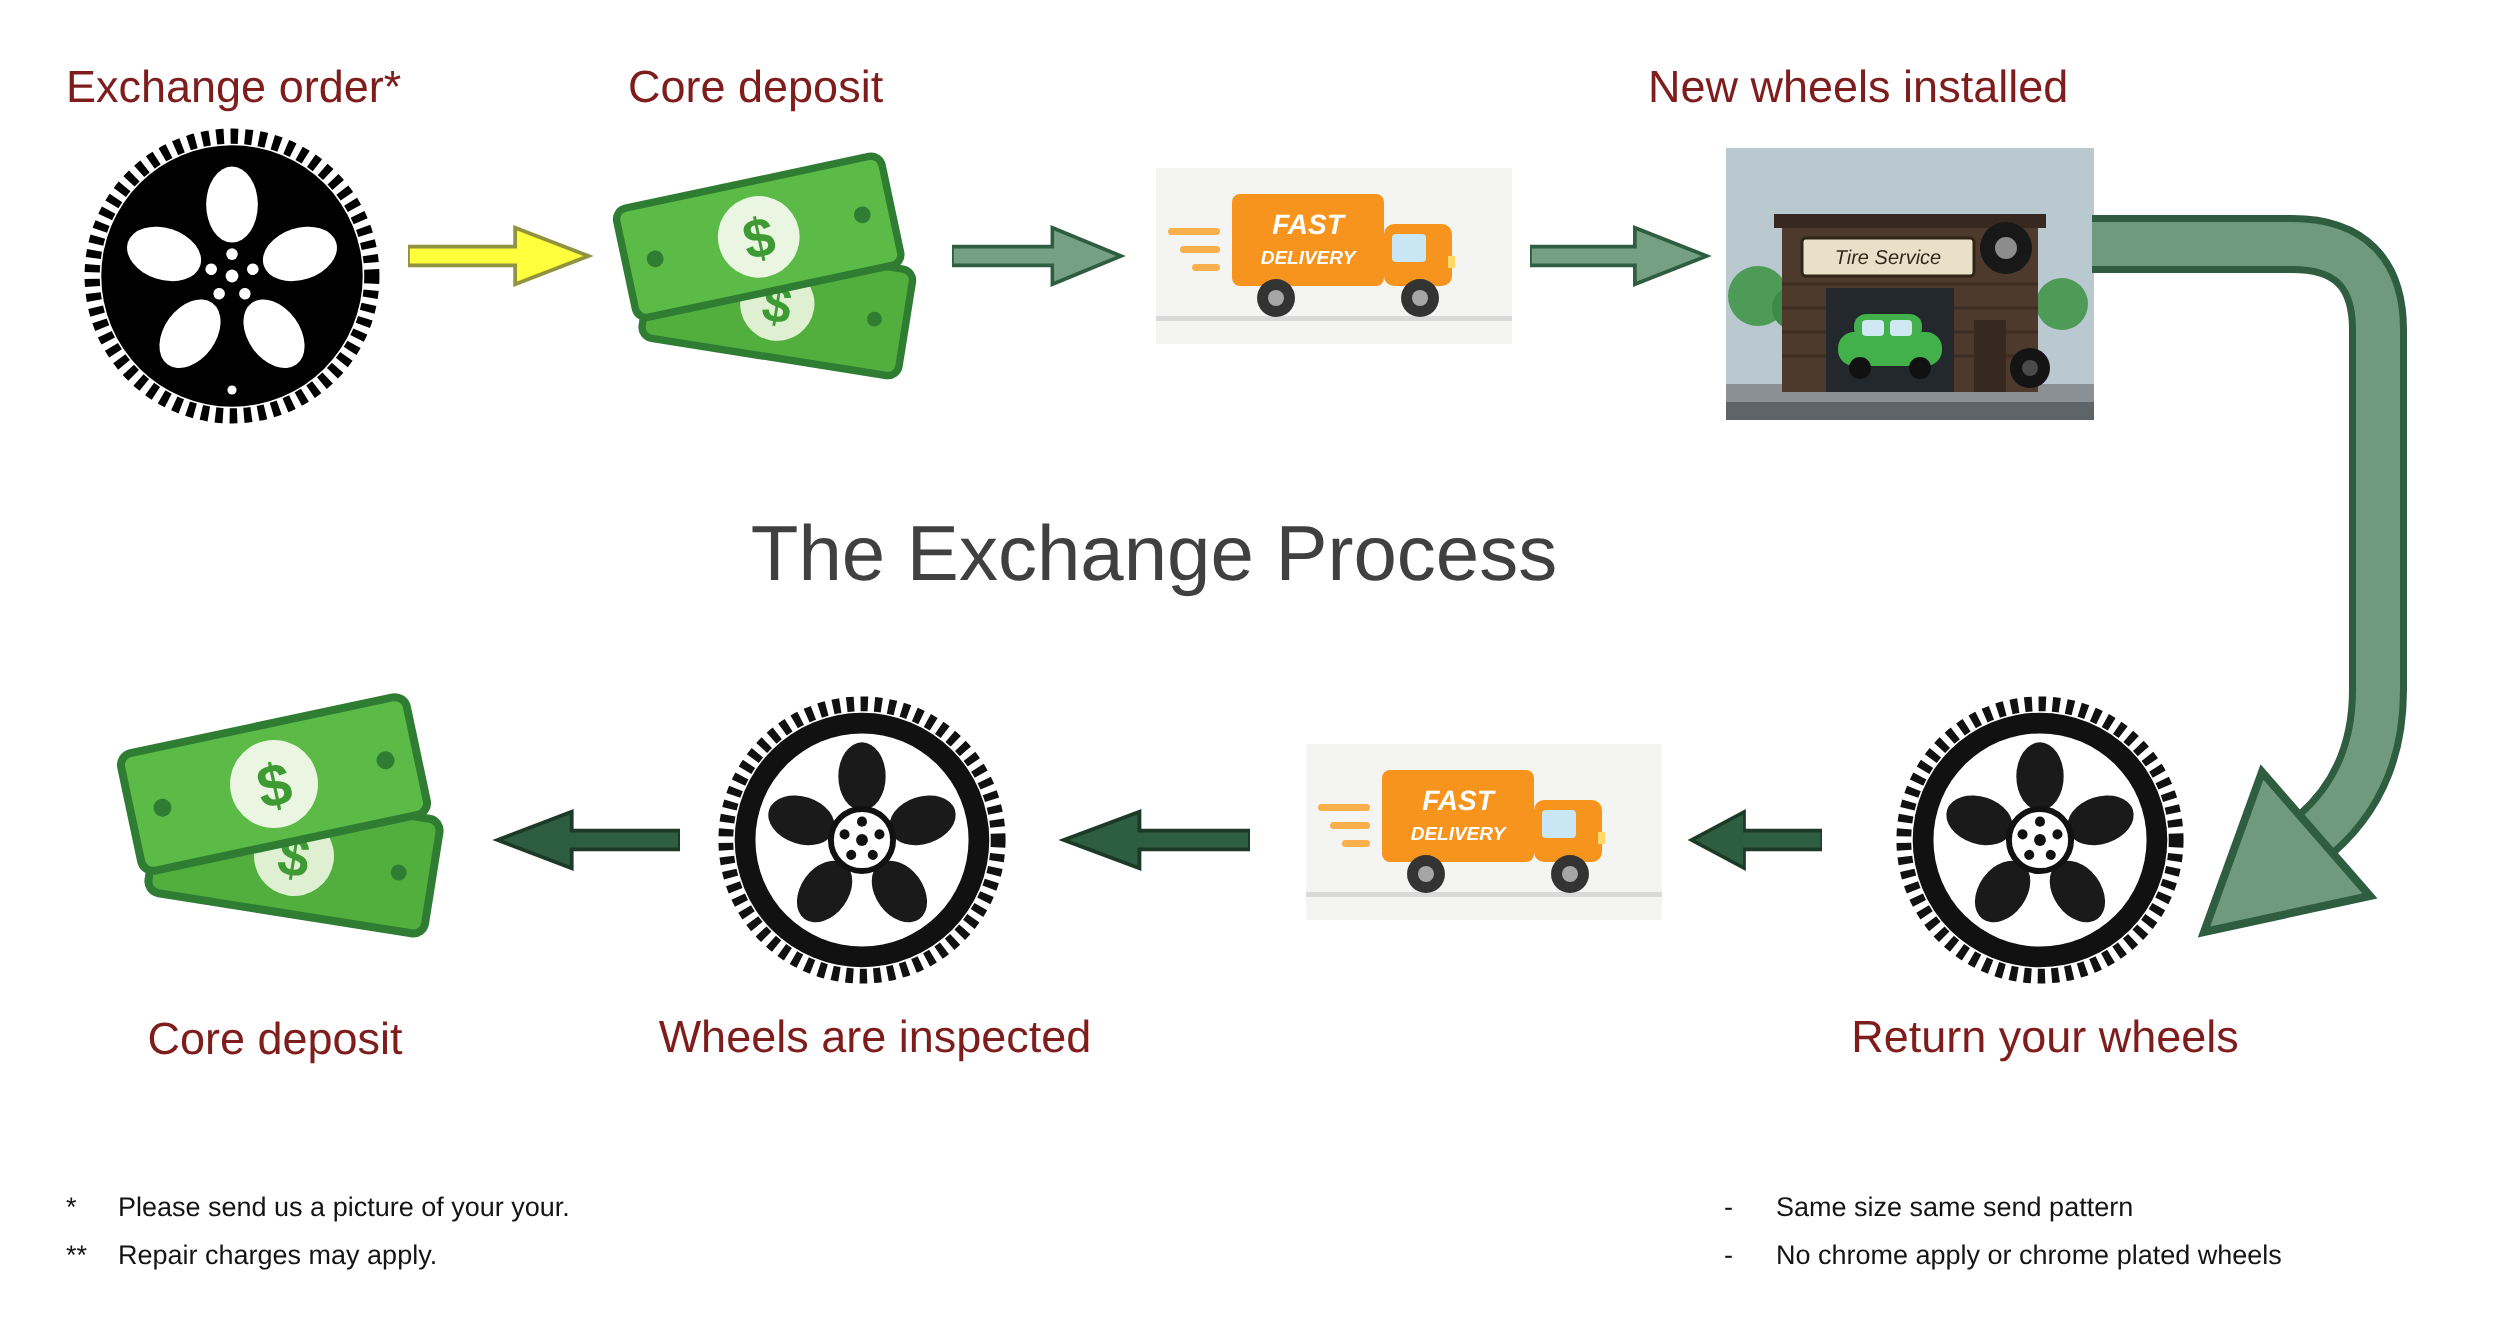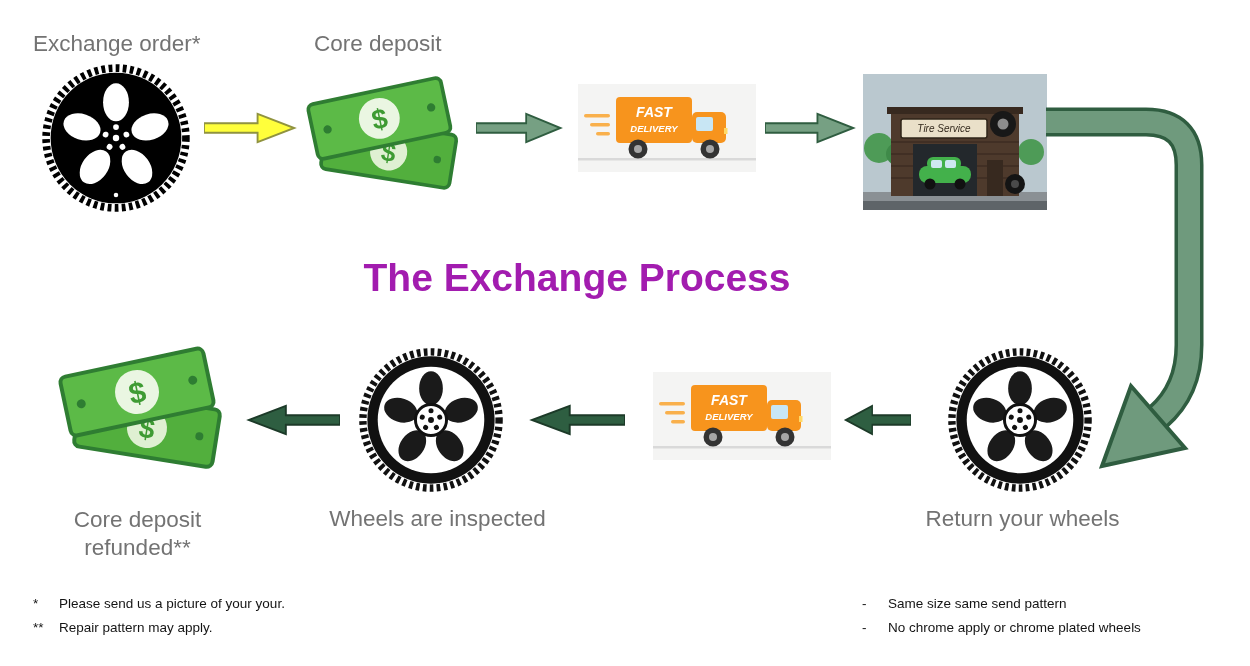--- a/index.html
+++ b/index.html
@@ -1,35 +1,36 @@
 <!DOCTYPE html>
 <html><head>
 <meta charset="utf-8">
 <style>
   * { margin:0; padding:0; box-sizing:border-box; }
   html,body { background:#ffffff; font-family:"Liberation Sans", sans-serif; }
   .canvas { position:relative; width:1250px; height:666px; background:#ffffff; overflow:hidden; }
   .abs { position:absolute; }
-  .step-label { position:absolute; font-size:22.5px; color:#737373; white-space:nowrap; }
+  .step-label { position:absolute; font-size:22.5px; color:#7f1d1d; white-space:nowrap; }
   .centered { text-align:center; }
   .title { position:absolute; left:327px; top:256px; width:500px; text-align:center;
-           font-size:39px; font-weight:700; color:#a21caf; white-space:nowrap; }
+           font-size:39px; font-weight:400; color:#404040; white-space:nowrap; }
   .two-line { line-height:28px; }
   .footnote-group { position:absolute; font-size:13.5px; color:#141414; }
   .footnote-row { display:flex; gap:11px; margin-bottom:9px; white-space:nowrap; }
   .fn-marker { min-width:15px; }
   svg text { font-family:"Liberation Sans", sans-serif; }
 </style>
 </head>
 <body>
 
 <div class="canvas">
 
   <div class="step-label" style="left:33px; top:31px;">Exchange order*</div>
   <div class="step-label" style="left:314px; top:31px;">Core deposit</div>
+  <div class="step-label" style="left:824px; top:31px;">New wheels installed</div>
 
   <svg class="abs" style="left:40px; top:62px;" width="152" height="152" viewBox="0 0 100 100">
     <circle cx="50" cy="50" r="46" fill="none" stroke="#000" stroke-width="5" stroke-dasharray="2.5 2.2"></circle>
     <circle cx="50" cy="50" r="43" fill="#000"></circle>
     <g fill="#fff">
       <ellipse cx="50" cy="26.5" rx="8.5" ry="12.5"></ellipse>
       <ellipse cx="50" cy="26.5" rx="8.5" ry="12.5" transform="rotate(72 50 50)"></ellipse>
       <ellipse cx="50" cy="26.5" rx="8.5" ry="12.5" transform="rotate(144 50 50)"></ellipse>
       <ellipse cx="50" cy="26.5" rx="8.5" ry="12.5" transform="rotate(216 50 50)"></ellipse>
       <ellipse cx="50" cy="26.5" rx="8.5" ry="12.5" transform="rotate(288 50 50)"></ellipse>
@@ -223,31 +224,30 @@
       <circle cx="50" cy="43.8" r="1.7" transform="rotate(216 50 50)"></circle>
       <circle cx="50" cy="43.8" r="1.7" transform="rotate(288 50 50)"></circle>
     </g>
     <circle cx="50" cy="50" r="2" fill="#111"></circle>
   </svg>
 
   <div class="step-label centered" style="left:310px; top:506px; width:255px;">Wheels are inspected</div>
   <div class="step-label centered" style="left:905px; top:506px; width:235px;">Return your wheels</div>
   <div class="step-label centered two-line" style="left:55px; top:506px; width:165px;">
     <div>Core deposit</div>
-    <div>refunded**</div>
   </div>
 
   <div class="footnote-group" style="left:33px; top:596px;">
     <div class="footnote-row">
       <span class="fn-marker">*</span>
       <span>Please send us a picture of your your.</span>
     </div>
     <div class="footnote-row">
       <span class="fn-marker">**</span>
-      <span>Repair pattern may apply.</span>
+      <span>Repair charges may apply.</span>
     </div>
   </div>
 
   <div class="footnote-group" style="left:862px; top:596px;">
     <div class="footnote-row">
       <span class="fn-marker">-</span>
       <span>Same size same send pattern</span>
     </div>
     <div class="footnote-row">
       <span class="fn-marker">-</span>

